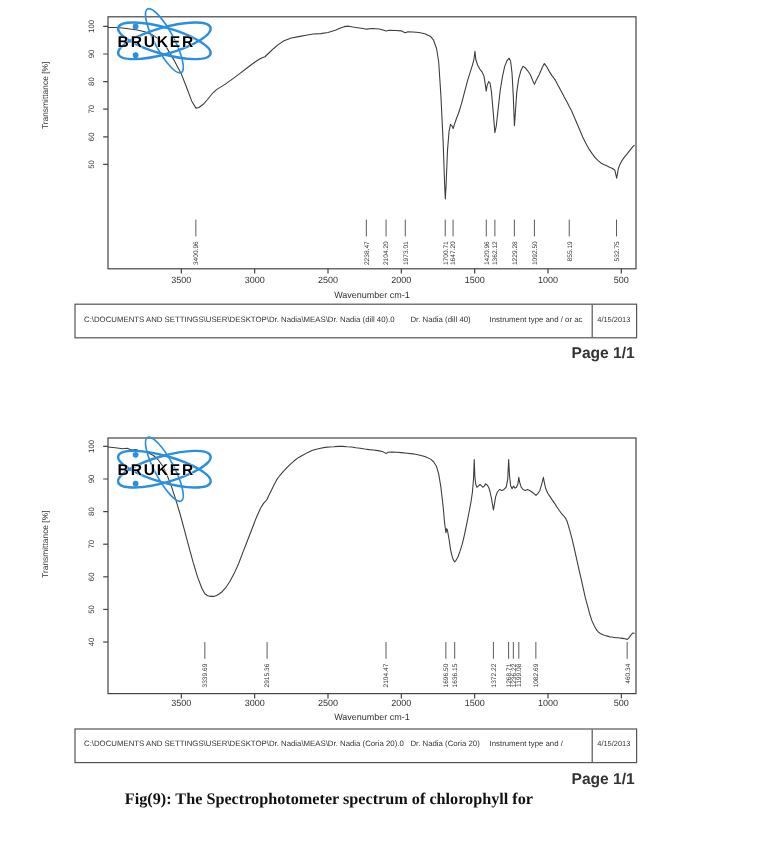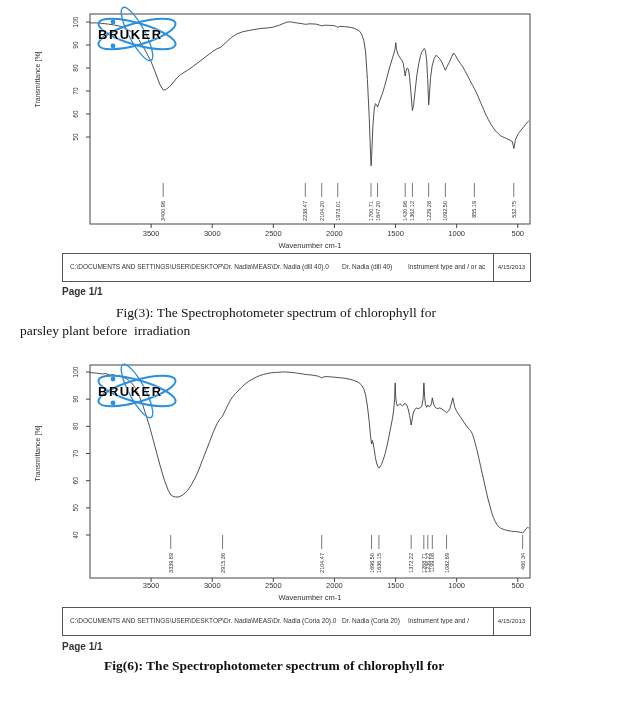--- a/index.html
+++ b/index.html
@@ -9,22 +9,22 @@
   .chart1{top:5px;}
   .chart2{top:360px;}
   .footer-box{position:absolute;left:62px;width:467px;height:27px;border:1px solid #555;
               font-size:6.5px;color:#333;background:#fff;}
   .fb1{top:253px;} .fb2{top:607px;}
   .footer-box .f-path{position:absolute;left:7px;top:9px;white-space:nowrap;}
   .footer-box .f-sample{position:absolute;left:279px;top:9px;white-space:nowrap;}
   .footer-box .f-instr{position:absolute;left:345px;top:9px;width:83px;overflow:hidden;white-space:nowrap;}
   .footer-box .f-divider{position:absolute;left:430px;top:0;height:100%;border-left:1px solid #555;}
   .footer-box .f-date{position:absolute;left:431px;top:9px;width:35px;text-align:center;white-space:nowrap;font-size:6.2px;}
-  .page-label{position:absolute;left:62px;width:467px;text-align:left;
-              font-size:10px;font-weight:bold;color:#333;}
+  .page-label{position:absolute;left:62px;width:467px;text-align:right;
+              font-size:13px;font-weight:bold;color:#333;}
   .pl1{top:286px;} .pl2{top:641px;}
   .caption{position:absolute;font-family:"Liberation Serif", serif;color:#111;line-height:1.32;}
   .caption .line{white-space:pre;}
   .cap1{left:20px;top:304px;width:480px;font-size:13.5px;}
   .cap1 .l1{padding-left:96px;}
   .cap2{left:90px;top:657px;width:490px;font-size:13.5px;font-weight:bold;}
   .cap2 .l1{padding-left:14px;}
 </style>
 </head>
 <body>
@@ -104,24 +104,20 @@
 
   <div class="footer-box fb1">
     <span class="f-path">C:\DOCUMENTS AND SETTINGS\USER\DESKTOP\Dr. Nadia\MEAS\Dr. Nadia (dill 40).0</span>
     <span class="f-sample">Dr. Nadia (dill 40)</span>
     <span class="f-instr">Instrument type and / or ac</span>
     <span class="f-divider"></span>
     <span class="f-date">4/15/2013</span>
   </div>
   <div class="page-label pl1">Page 1/1</div>
 
-  <div class="caption cap1">
-    <div class="line l1">Fig(3): The Spectrophotometer spectrum of chlorophyll for</div>
-    <div class="line l2">parsley plant before  irradiation</div>
-  </div>
 
   <svg class="spectrum chart2" width="638" height="250">
       <rect x="90" y="5" width="440" height="213" fill="none" stroke="#444444" stroke-width="1"></rect>
       <g>
         <line x1="86" y1="175.02" x2="90" y2="175.02" stroke="#444444" stroke-width="1"></line>
         <text x="76" y="177.02" text-anchor="middle" font-size="6.5" fill="#333" transform="rotate(-90 76 175.02)">40</text>
         <line x1="86" y1="147.85" x2="90" y2="147.85" stroke="#444444" stroke-width="1"></line>
         <text x="76" y="149.85" text-anchor="middle" font-size="6.5" fill="#333" transform="rotate(-90 76 147.85)">50</text>
         <line x1="86" y1="120.68" x2="90" y2="120.68" stroke="#444444" stroke-width="1"></line>
         <text x="76" y="122.68" text-anchor="middle" font-size="6.5" fill="#333" transform="rotate(-90 76 120.68)">60</text>
@@ -190,16 +186,16 @@
   <div class="footer-box fb2">
     <span class="f-path">C:\DOCUMENTS AND SETTINGS\USER\DESKTOP\Dr. Nadia\MEAS\Dr. Nadia (Coria 20).0</span>
     <span class="f-sample">Dr. Nadia (Coria 20)</span>
     <span class="f-instr">Instrument type and /</span>
     <span class="f-divider"></span>
     <span class="f-date">4/15/2013</span>
   </div>
   <div class="page-label pl2">Page 1/1</div>
 
   <div class="caption cap2">
-    <div class="line l1">Fig(6): The Spectrophotometer spectrum of chlorophyll for</div>
+    <div class="line l1">Fig(9): The Spectrophotometer spectrum of chlorophyll for</div>
   </div>
 
 </div>
 
 </body></html>

